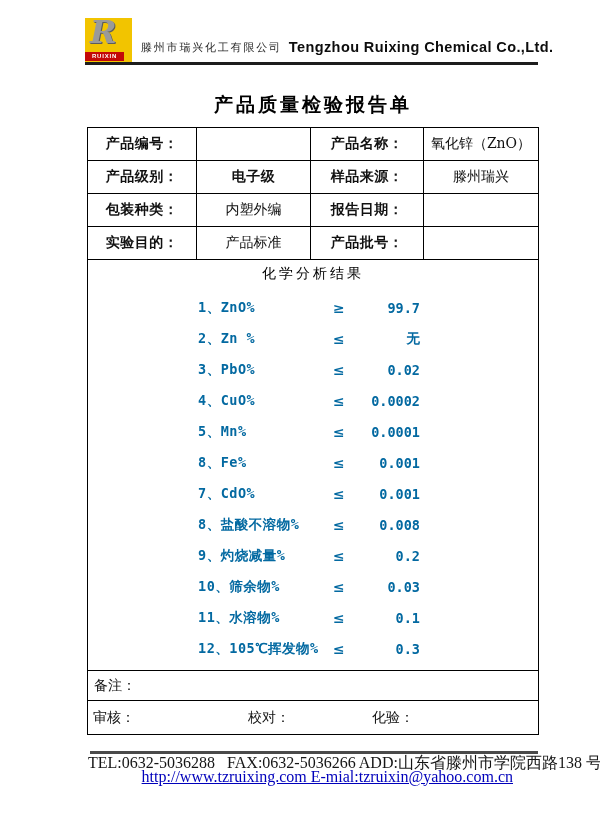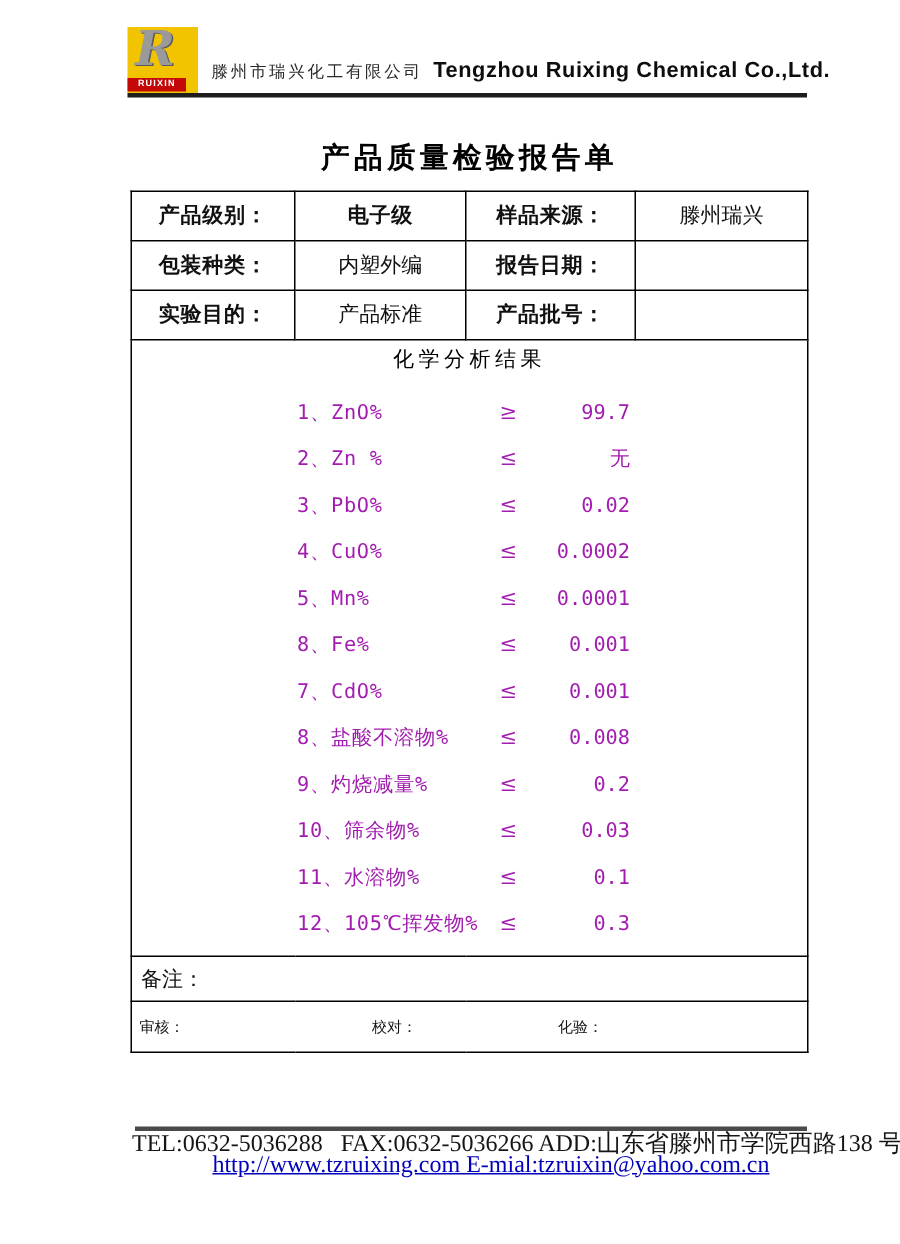--- a/index.html
+++ b/index.html
@@ -35,32 +35,32 @@
   tr.info-row { height:33px; }
   td.lbl { font-weight:bold; font-size:14px; text-align:center; letter-spacing:0.5px; }
   td.val { font-family:"DejaVu Serif", serif; font-size:14px; text-align:center; }
   td.val.val-bold { font-family:"Liberation Sans", sans-serif; font-weight:bold; letter-spacing:0.5px; }
 
   td.chem-cell { height:410px; vertical-align:top; }
   .chem-head { margin-top:0; height:26px; line-height:26px; text-align:center;
     font-family:"DejaVu Serif", serif; font-size:14px; letter-spacing:3px; color:#000; }
   .chem-list { margin-top:6px; }
   .chem-row { position:relative; height:31px;
-    font-family:"DejaVu Sans Mono", monospace; font-size:13.5px; color:#a21caf; }
+    font-family:"DejaVu Sans Mono", monospace; font-size:13.5px; color:#0369a1;font-weight:bold; }
   .chem-name { position:absolute; left:110px; top:50%; transform:translateY(-50%);
     letter-spacing:0.5px; white-space:nowrap; }
   .chem-sym  { position:absolute; left:245px; top:50%; transform:translateY(-50%);
     font-family:"DejaVu Serif", serif; font-size:14px; }
   .chem-val  { position:absolute; left:230px; width:102px; text-align:right;
     top:50%; transform:translateY(-50%); }
 
   td.remark-cell { height:29px; font-family:"DejaVu Serif", serif; font-size:14px;
     vertical-align:middle; }
   td.remark-cell .inner { padding-left:6px; }
-  td.signoff-cell { height:33px; font-family:"DejaVu Serif", serif; font-size:10px;
+  td.signoff-cell { height:33px; font-family:"DejaVu Serif", serif; font-size:14px;
     vertical-align:middle;margin-left:20px; }
   .signoff-wrap { display:flex; }
   .signoff-wrap span { display:inline-block; }
   .signoff-review { width:155px; padding-left:5px; }
   .signoff-proof  { width:124px; }
   .signoff-assay  { flex:1; }
 
   
   .footer-rule { position:absolute; left:90px; top:751px; width:448px; height:2.5px; background:#4a4a4a; }
   .footer-text { position:absolute; left:88px; top:756px; width:425px; text-align:right;
@@ -87,20 +87,26 @@
 
   <table class="report">
     <colgroup>
         <col style="width:109px">
         <col style="width:114px">
         <col style="width:113px">
         <col style="width:115px">
       </colgroup>
     <tbody>
       <tr class="info-row">
+        <td class="lbl">产品编号：</td>
+        <td class="val"></td>
+        <td class="lbl">产品名称：</td>
+        <td class="val">氧化锌（ZnO）</td>
+      </tr>
+      <tr class="info-row">
         <td class="lbl">产品级别：</td>
         <td class="val val-bold">电子级</td>
         <td class="lbl">样品来源：</td>
         <td class="val">滕州瑞兴</td>
       </tr>
       <tr class="info-row">
         <td class="lbl">包装种类：</td>
         <td class="val">内塑外编</td>
         <td class="lbl">报告日期：</td>
         <td class="val"></td>

